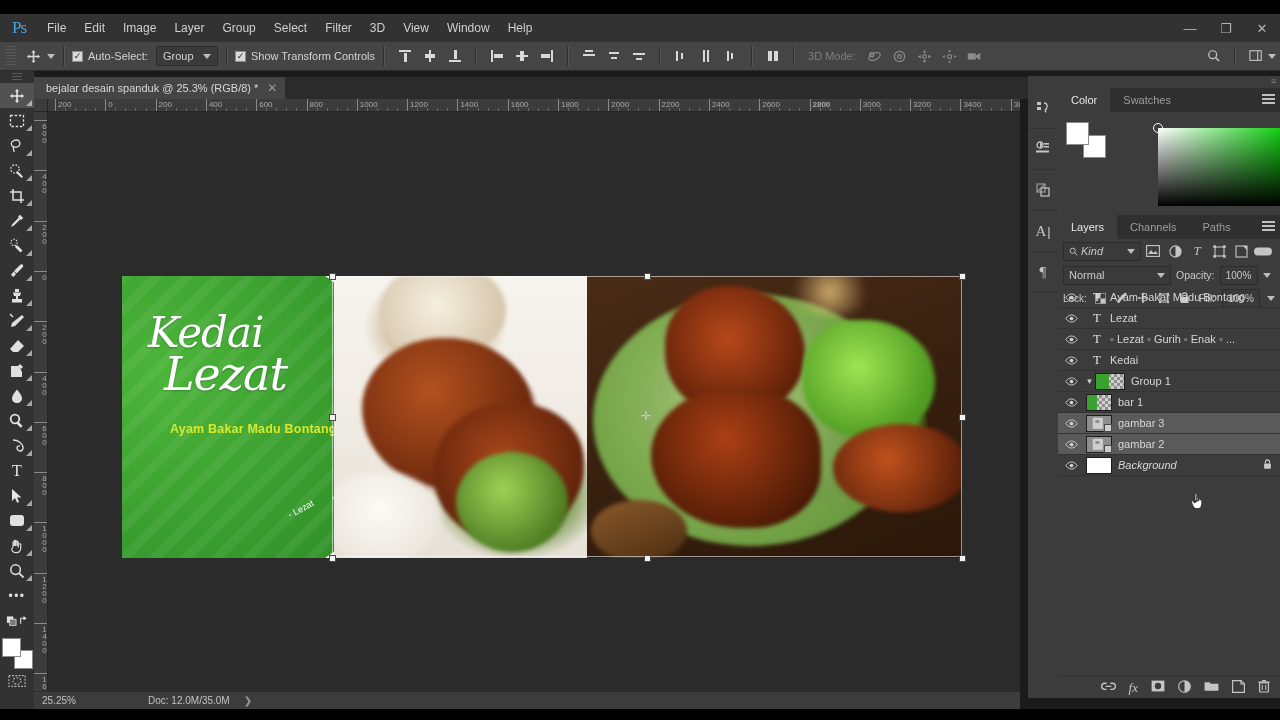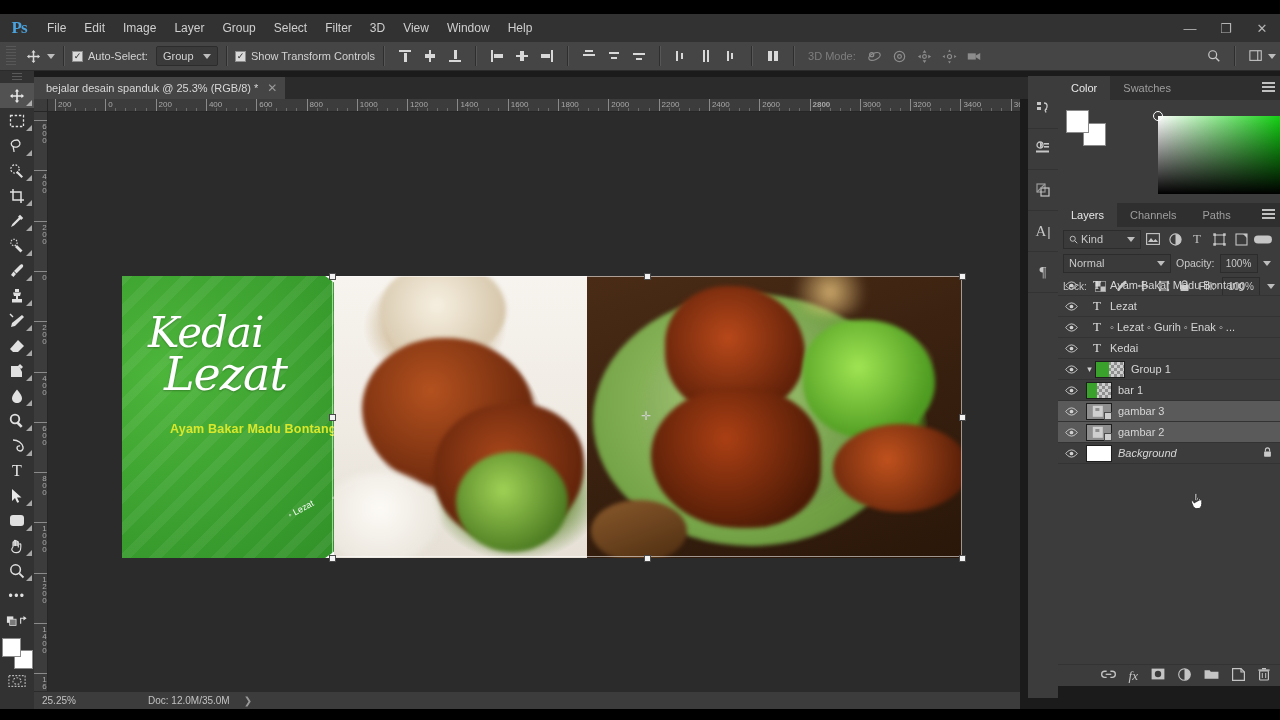--- a/index.html
+++ b/index.html
@@ -12,21 +12,21 @@
   }
   #app { position:relative; width:1280px; height:720px; background:#1b1b1b; }
 
   
   .menubar {
     position:absolute; left:0; top:14px; width:1280px; height:28px;
     background:#323232; display:flex; align-items:center;
   }
   .ps-logo {
     width:38px; height:43px; display:flex; align-items:center; justify-content:center;
-    color:#4aa3df; font-weight:bold; font-size:17px; letter-spacing:-1px;
+    color:#4aa3df; font-weight:normal; font-size:17px; letter-spacing:-1px;
     font-family:"Liberation Serif", serif;
   }
   .menu-item {
     padding:0 9px; height:28px; line-height:28px; font-size:12px; color:#cfcfcf;
     cursor:default; white-space:nowrap;
   }
   .win-ctrls { position:absolute; right:0; top:0; height:28px; display:flex; }
   .win-btn {
     width:36px; height:28px; display:flex; align-items:center; justify-content:center;
     color:#b4b4b4; font-size:13px;
@@ -179,21 +179,21 @@
   .sb-doc { padding-left:52px;text-align:center; }
   .sb-arrow { margin-left:14px; color:#9a9a9a;}
 
   
   .dock-icons { position:absolute; left:1028px; top:88px; width:30px; height:610px; background:#3c3c3c;}
   .dock-ico { width:30px;height:41px;display:flex;align-items:center;justify-content:center;
     border-bottom:1px solid #333; color:#c6c6c6; font-size:14px;}
   .dock-grip { position:absolute; left:1028px; top:76px; width:252px; height:12px; background:#3c3c3c;
     color:#8a8a8a; font-size:9px; text-align:right; padding-right:4px; line-height:11px;}
 
-  .panel-col { position:absolute; left:1058px; top:76px; width:222px; height:610px; background:#3c3c3c;}
+  .panel-col { position:absolute; left:1058px; top:88px; width:222px; height:610px; background:#3c3c3c;}
   .panel-tabs { display:flex; height:24px; background:#2f2f2f; position:relative;}
   .ptab { padding:0 13px; height:24px; line-height:24px; font-size:11px; color:#9e9e9e; }
   .ptab.active { background:#3c3c3c; color:#e8e8e8; }
   .pmenu { position:absolute; right:5px; top:6px; width:13px; height:11px;
     background:repeating-linear-gradient(to bottom,#c0c0c0 0 2px, transparent 2px 4px);}
 
   
   .color-panel { height:115px; background:#3c3c3c; position:relative; padding:10px 8px;}
   .cp-swatch { position:relative; width:40px;height:36px; }
   .cp-fg,.cp-bg{ position:absolute;width:23px;height:23px;border:1px solid #8a8a8a;background:#fff;}
@@ -202,21 +202,21 @@
   .cp-field{ position:absolute; left:100px; top:16px; width:132px; height:78px;
     background:linear-gradient(to right,#fff,#00cc00);
   }
   .cp-field::after{ content:""; position:absolute;inset:0;
     background:linear-gradient(to bottom, rgba(0,0,0,0), #000);}
   .cp-ring{ position:absolute; left:-5px; top:-5px; width:10px;height:10px;border-radius:50%;
     border:1.5px solid #fff; z-index:3;}
 
   
   .layers-panel { position:absolute; left:0; top:127px; width:222px; height:483px; background:#3c3c3c;}
-  .lp-filter { height:24px; display:flex; align-items:center; padding:0 5px; gap:2px;}
+  .lp-filter { height:24px; display:flex; align-items:center; padding:0 5px; gap:2px;font-style:italic;}
   .lp-kind { width:78px; height:19px; background:#3a3a3a; border:1px solid #2c2c2c;
     display:flex;align-items:center; justify-content:space-between; padding:0 5px; font-size:11px;}
   .lp-fico { width:20px;height:19px;display:flex;align-items:center;justify-content:center;color:#c0c0c0;}
   .lp-blend { height:24px; display:flex; align-items:center; padding:0 5px; gap:5px;}
   .blend-dd { width:108px;height:19px;background:#3a3a3a;border:1px solid #2c2c2c;
     display:flex;align-items:center;justify-content:space-between;padding:0 5px;font-size:11px;}
   .num-box { width:38px;height:19px;background:#3a3a3a;border:1px solid #2c2c2c;
     font-size:10px; display:flex;align-items:center;justify-content:center;}
   .lp-lock { height:22px; display:flex; align-items:center; padding:0 5px; gap:7px; font-size:10px;}
   .lock-ico { width:14px;height:14px;display:flex;align-items:center;justify-content:center;color:#c6c6c6;}

